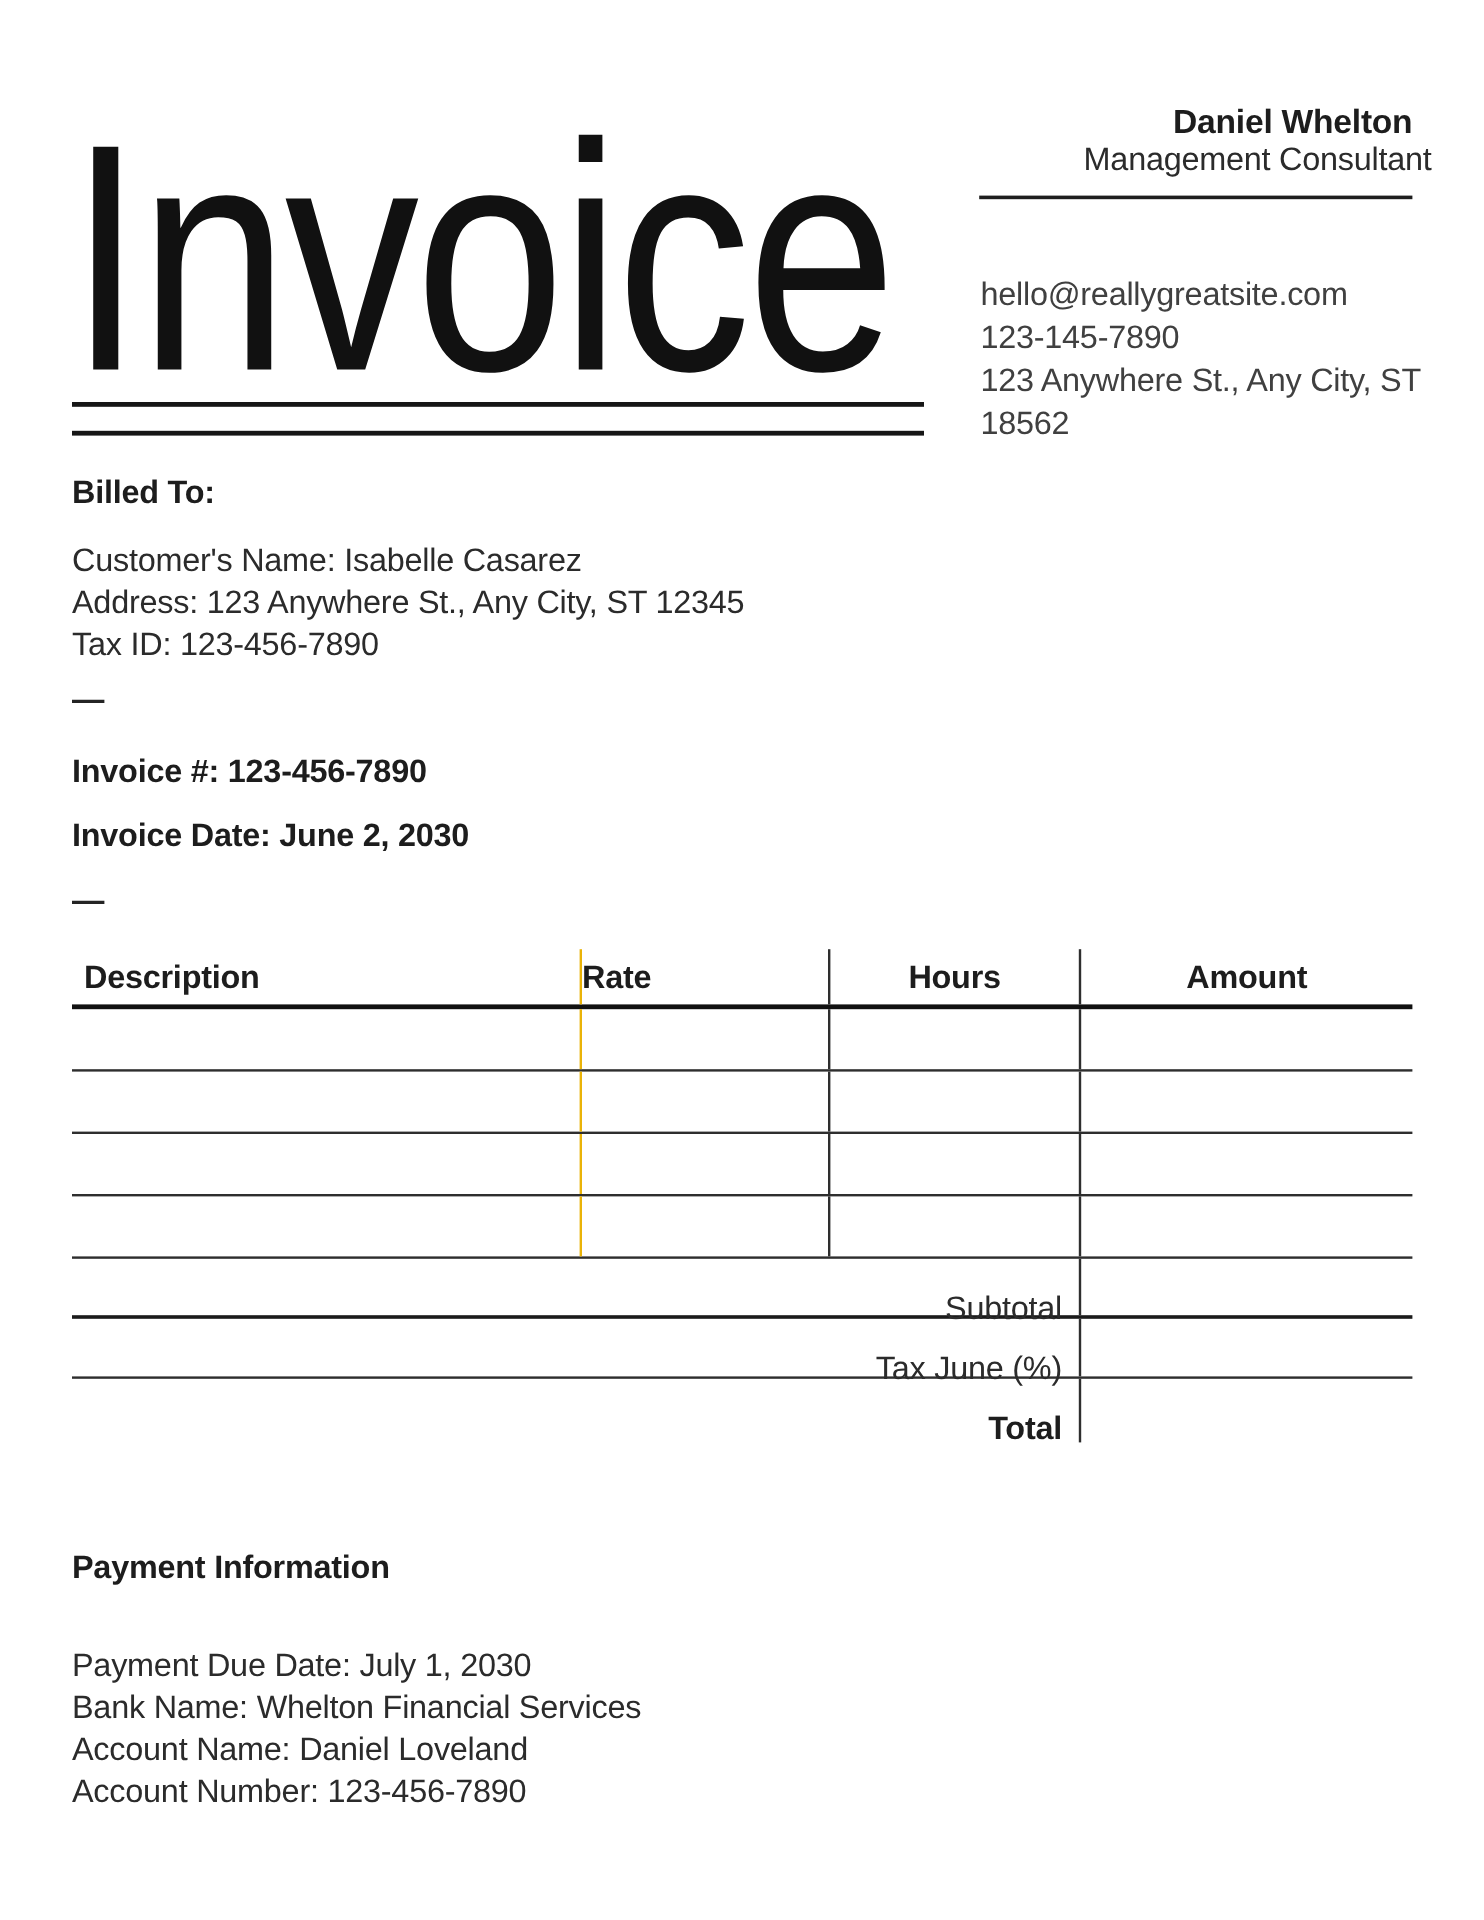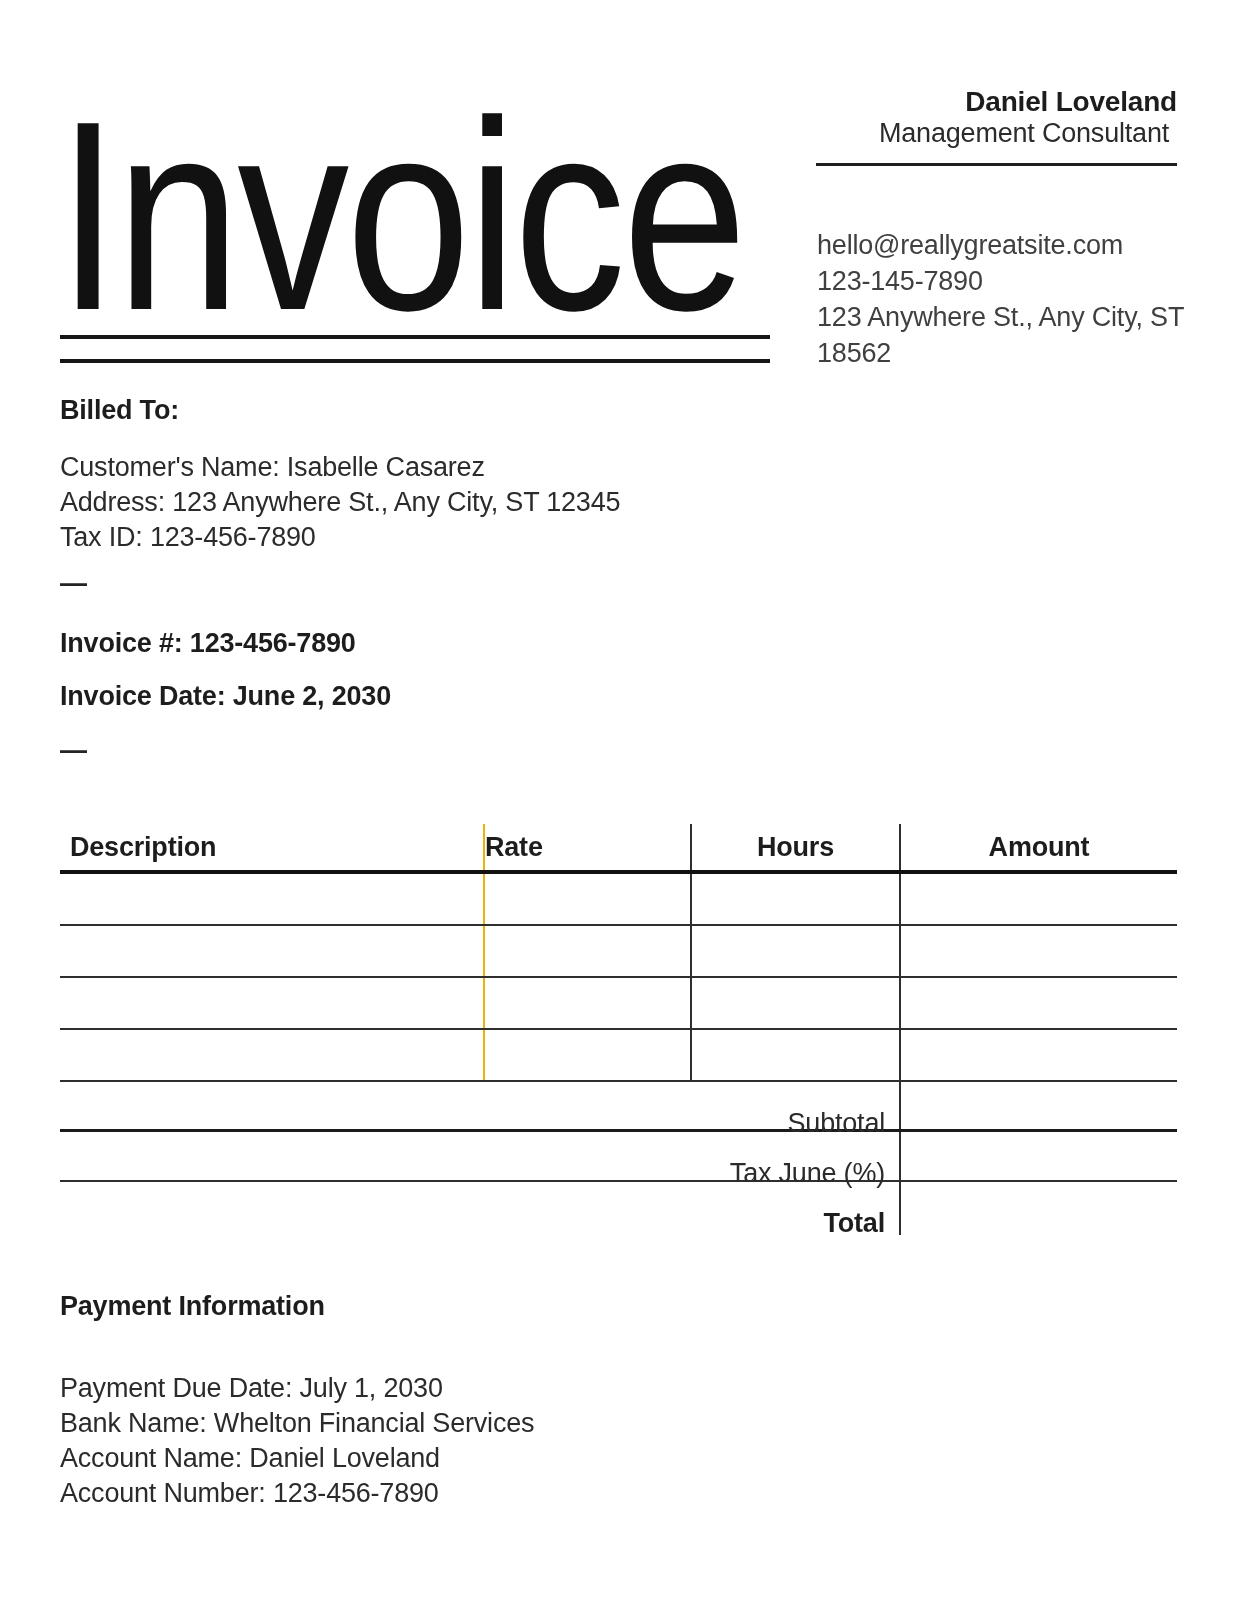--- a/index.html
+++ b/index.html
@@ -16,21 +16,21 @@
   }
   .abs { position: absolute; }
 
   
   .consultant-name {
     top: 84px; right: 60px;
     font-size: 28px; font-weight: 700; color: #1d1d1d;
     line-height: 35px; text-align: right;
   }
   .consultant-role {
-    top: 116px; right: 68px;
+    top: 116px; right: 44px;
     font-size: 27px; color: #2b2b2b;
     line-height: 35px; text-align: right;
   }
   .header-divider {
     top: 163px; left: 816px; width: 361px; height: 3px;
     background: #1e1e1e;
   }
   .contact-block {
     top: 186px; left: 817px; width: 380px;
     font-size: 27px; line-height: 36px; color: #404040; margin-top: 41px;
@@ -64,21 +64,21 @@
   .invoice-number {
     top: 626px; left: 60px;
     font-size: 27px; font-weight: 700; color: #1d1d1d; line-height: 35px;
   }
   .invoice-date {
     top: 679px; left: 60px;
     font-size: 27px; font-weight: 700; color: #1d1d1d; line-height: 35px;
   }
 
   
-  .items-table { top: 791px; left: 60px; width: 1117px; font-size: 27px; margin-top: 33px; }
+  .items-table { top: 791px; left: 60px; width: 1117px; font-size: 27px; }
   .t-row { display: flex; box-sizing: border-box; }
   .t-cell { box-sizing: border-box; }
   .c1 { width: 423px; }
   .c2 { width: 207px; border-left: 2px solid #eab308; text-align: left; }
   .c3 { width: 209px; border-left: 2px solid #2e2e2e; text-align: center; }
   .c4 { width: 278px; border-left: 2px solid #2e2e2e; text-align: center; }
   .t-header {
     height: 50px; font-weight: 700; color: #1d1d1d;
     border-bottom: 4px solid #111111;
   }
@@ -101,21 +101,21 @@
     top: 1289px; left: 60px;
     font-size: 27px; font-weight: 700; color: #1d1d1d; line-height: 35px;
   }
   .payment-lines { top: 1371px; left: 60px; font-size: 27px; line-height: 35px; color: #2b2b2b; }
 </style>
 </head>
 <body>
 
 <div class="page">
 
-  <div class="abs consultant-name">Daniel Loveland</div>
+  <div class="abs consultant-name">Daniel Whelton</div>
   <div class="abs consultant-role">Management Consultant</div>
   <div class="abs header-divider"></div>
   <div class="abs contact-block">
     <div>hello@reallygreatsite.com</div>
     <div>123-145-7890</div>
     <div>123 Anywhere St., Any City, ST</div>
     <div>18562</div>
   </div>
 
   <div class="abs invoice-title">Invoice</div>

